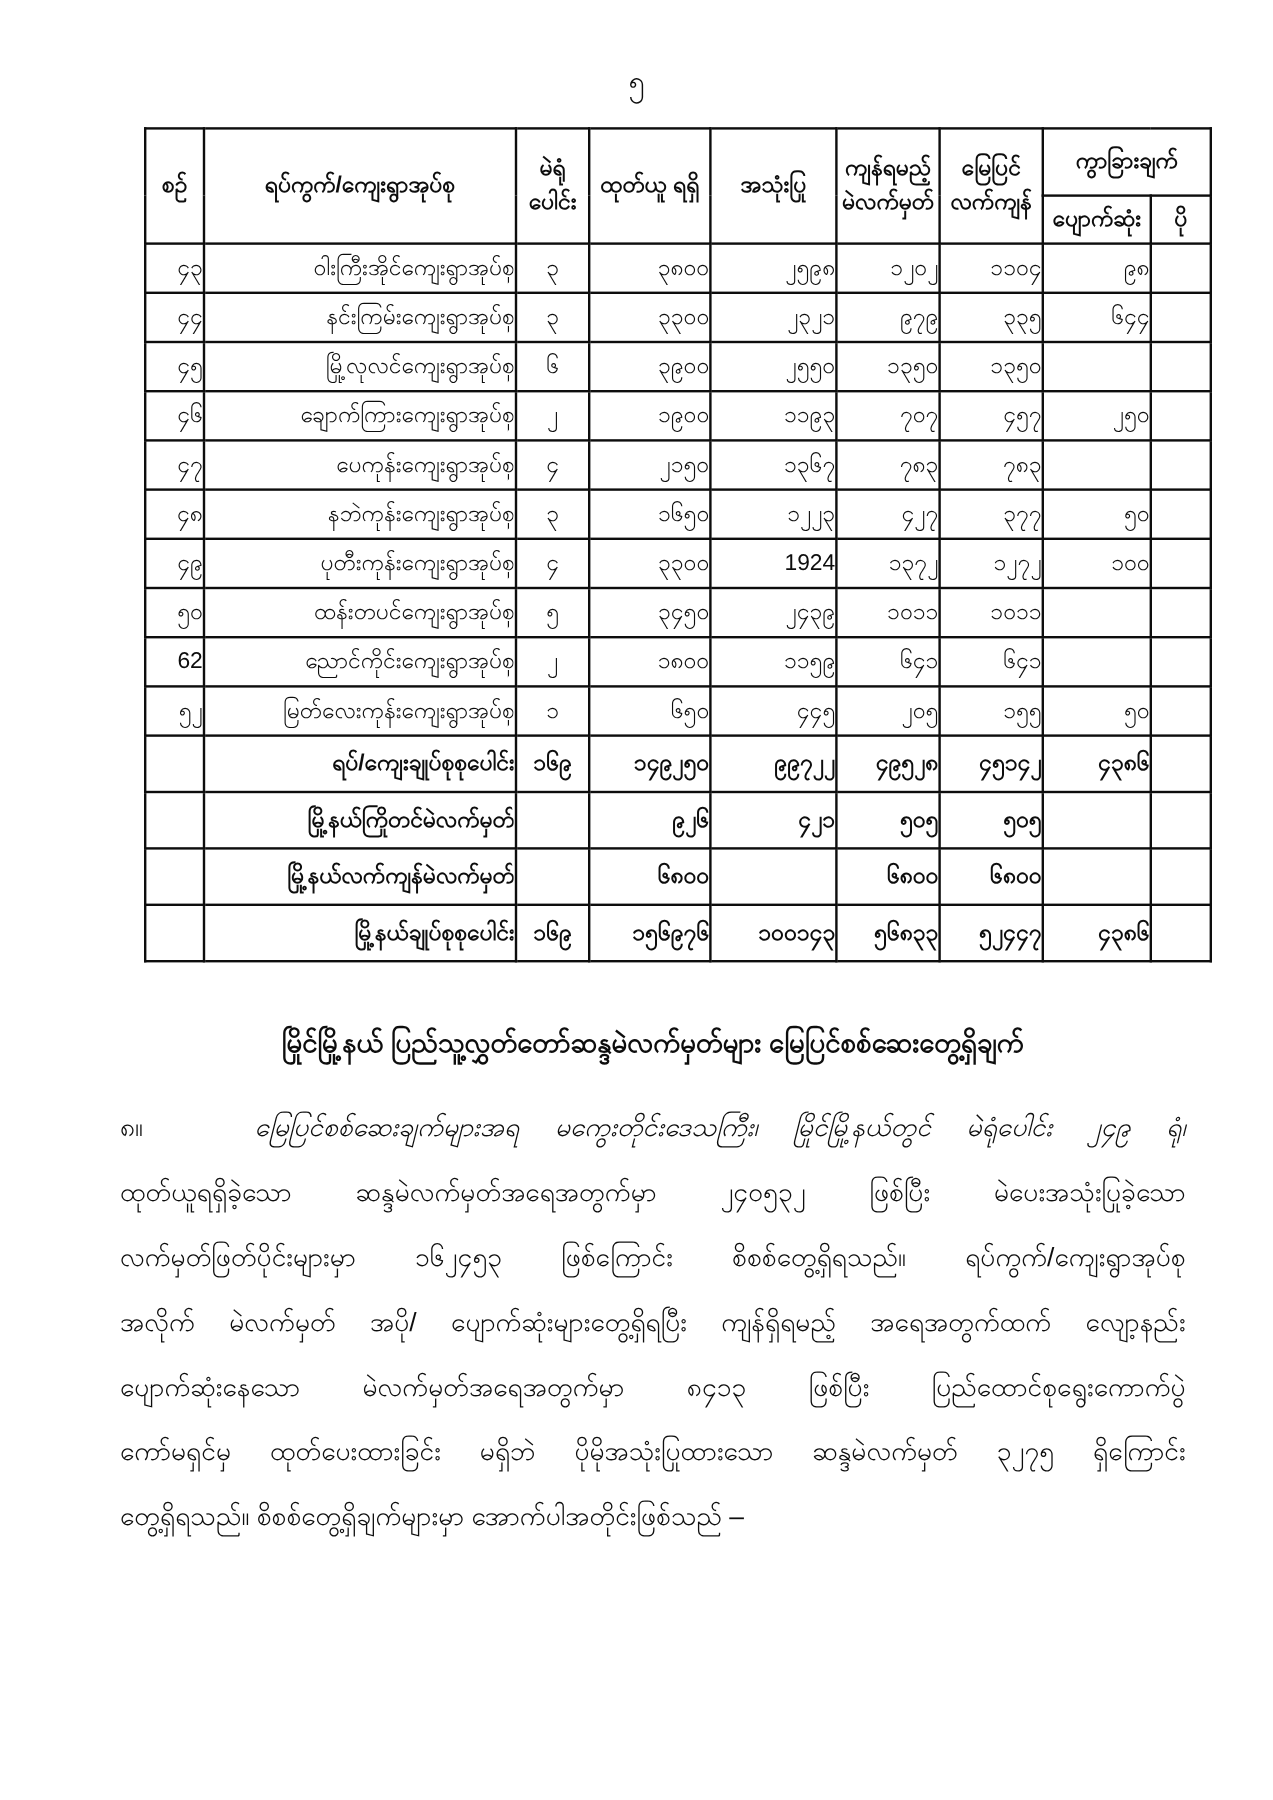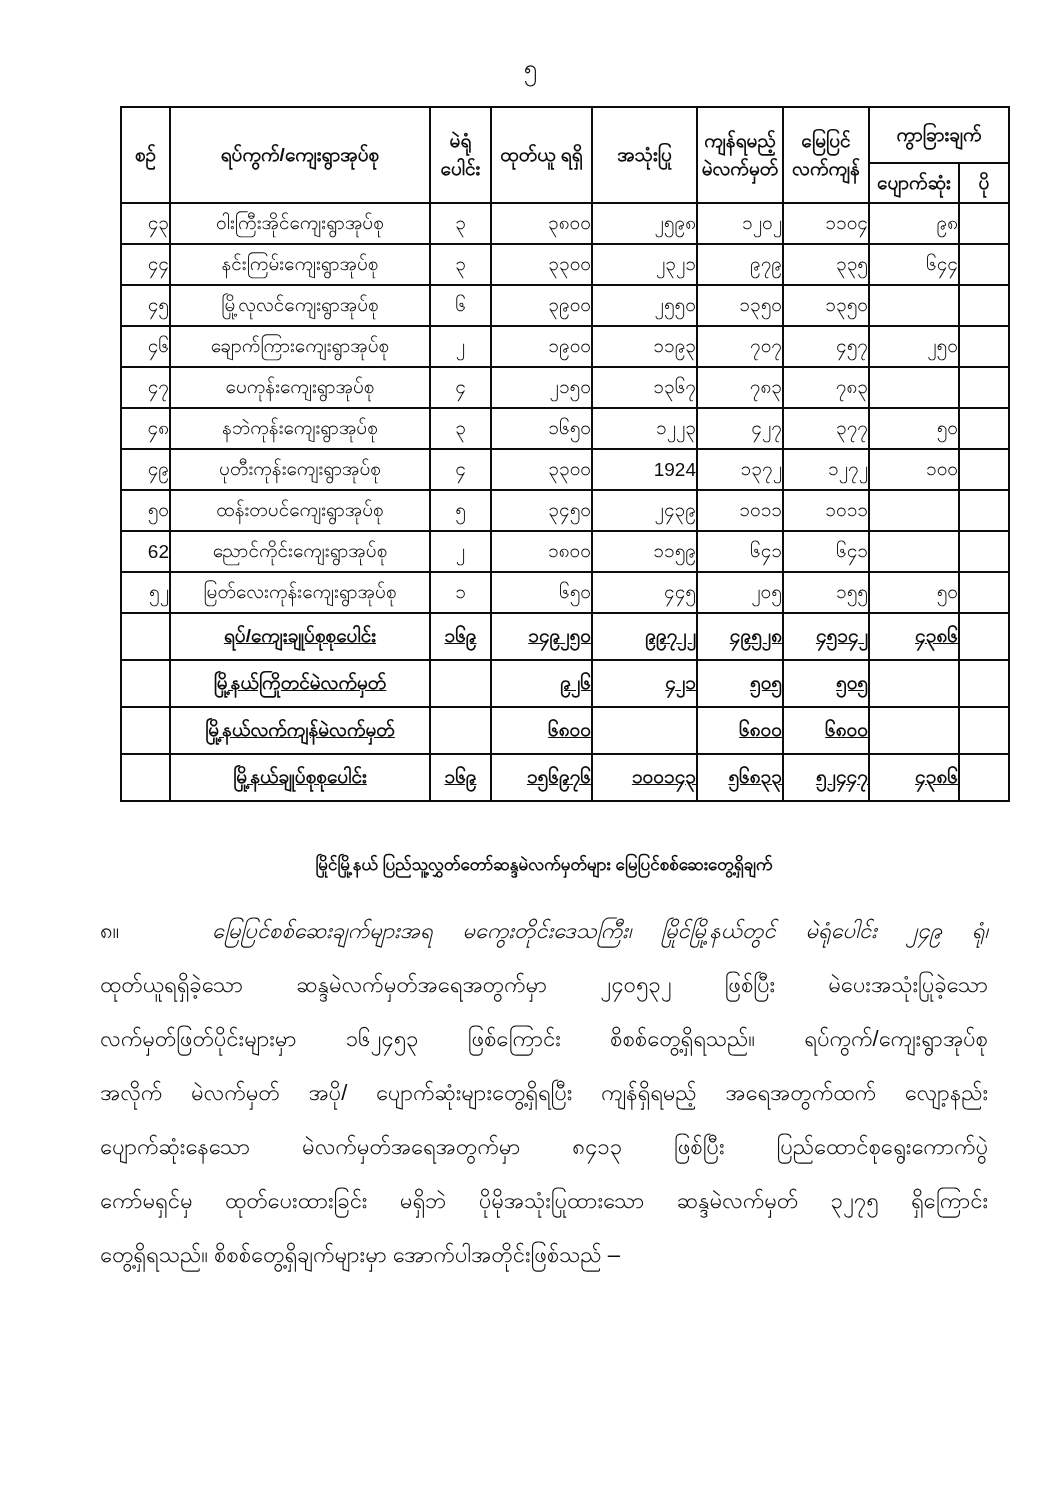--- a/index.html
+++ b/index.html
@@ -33,42 +33,42 @@
   table.ballot-table th {
     font-weight: bold;
     text-align: center;
     vertical-align: middle;
     line-height: 1.45;
     padding: 2px 2px;
   }
   thead tr.h1 th { height: 50px; }
   thead tr.h2 th { height: 34px; }
   tbody tr.data-row td { height: 39px; font-weight: normal; }
-  tbody tr.summary-row td { height: 45px; font-weight: bold; text-decoration: underline; }
+  tbody tr.summary-row td { height: 45px; font-weight: bold; }
   td.c1 { text-align: right; }
-  td.c2 { text-align: center; padding-left: 12px; }
+  td.c2 { text-align: right; padding-left: 12px; border-radius: 20px; }
   td.c3 { text-align: center; }
   td.c4, td.c5, td.c6, td.c7 { text-align: right; padding-right: 16px; margin-top: 41px; }
   td.c8 { text-align: right; padding-right: 18px; }
   td.c9 { text-align: center; }
   col.w1 { width: 49px; }
   col.w2 { width: 260px; }
   col.w3 { width: 61px; }
   col.w4 { width: 101px; }
   col.w5 { width: 105px; }
   col.w6 { width: 86px; }
   col.w7 { width: 86px; }
   col.w8 { width: 90px; }
   col.w9 { width: 50px; }
   .section-heading {
     margin: 50px 0 0 100px;
     width: 888px;
     text-align: center;
     font-weight: bold;
-    font-size: 17px;
+    font-size: 23px;
     line-height: 1.5;
   }
   .paragraph {
     margin: 26px 0 0 100px;
     width: 888px;
     font-size: 22px;
   }
   .para-line {
     line-height: 54px;
     text-align: justify;

